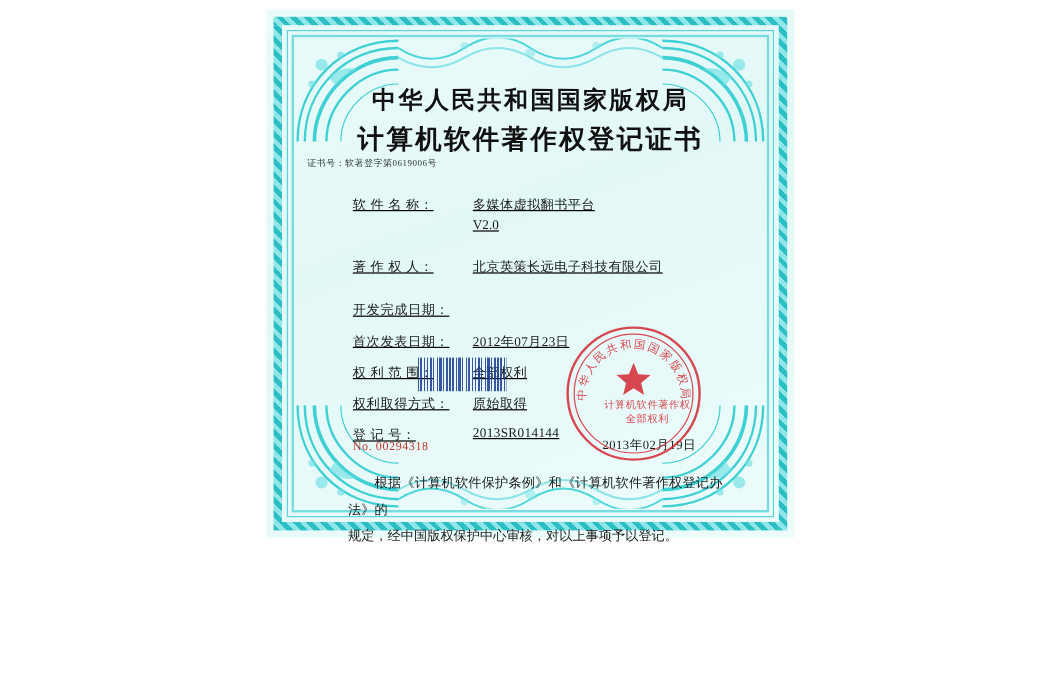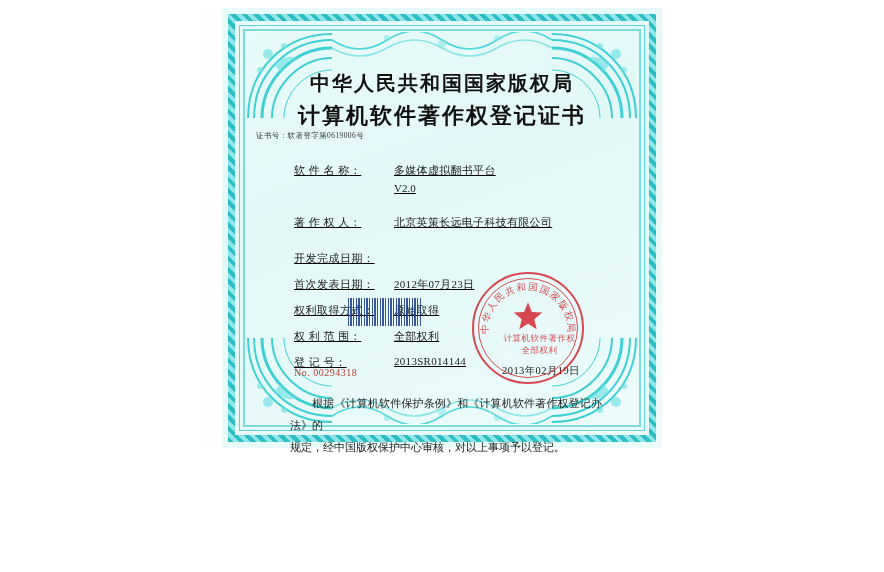--- a/index.html
+++ b/index.html
@@ -365,27 +365,27 @@
       <div class="field-row">
         <div class="field-label">开发完成日期：</div>
       </div>
 
       <div class="field-row">
         <div class="field-label">首次发表日期：</div>
         <div class="field-value">2012年07月23日</div>
       </div>
 
       <div class="field-row">
+        <div class="field-label">权 利 范 围：</div>
+        <div class="field-value">全部权利</div>
+      </div>
+
+      <div class="field-row">
         <div class="field-label">权利取得方式：</div>
         <div class="field-value">原始取得</div>
-      </div>
-
-      <div class="field-row">
-        <div class="field-label">权 利 范 围：</div>
-        <div class="field-value">全部权利</div>
       </div>
 
       <div class="field-row">
         <div class="field-label">登 记 号：</div>
         <div class="field-value">2013SR014144</div>
       </div>
 
     </div>
 
     <div class="paragraph">

